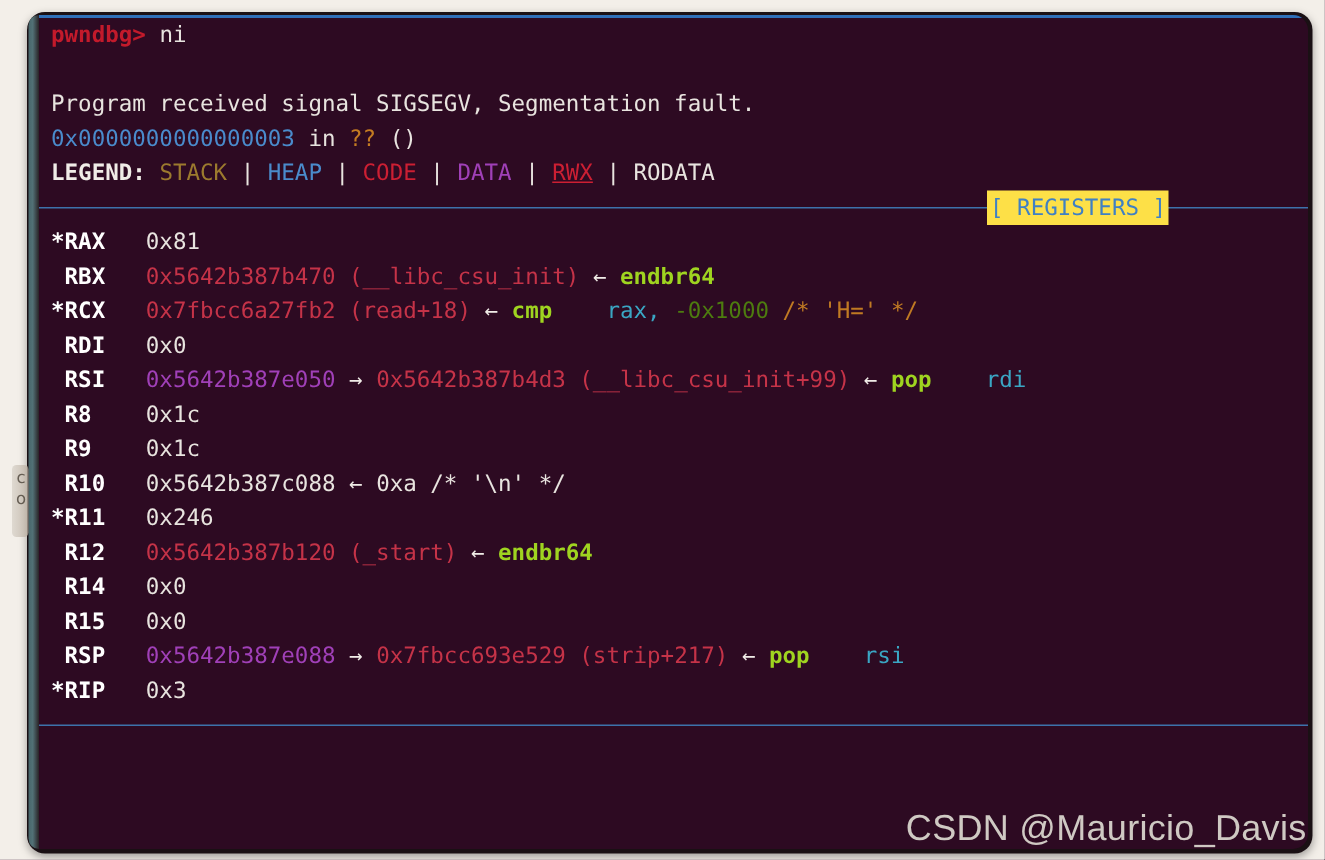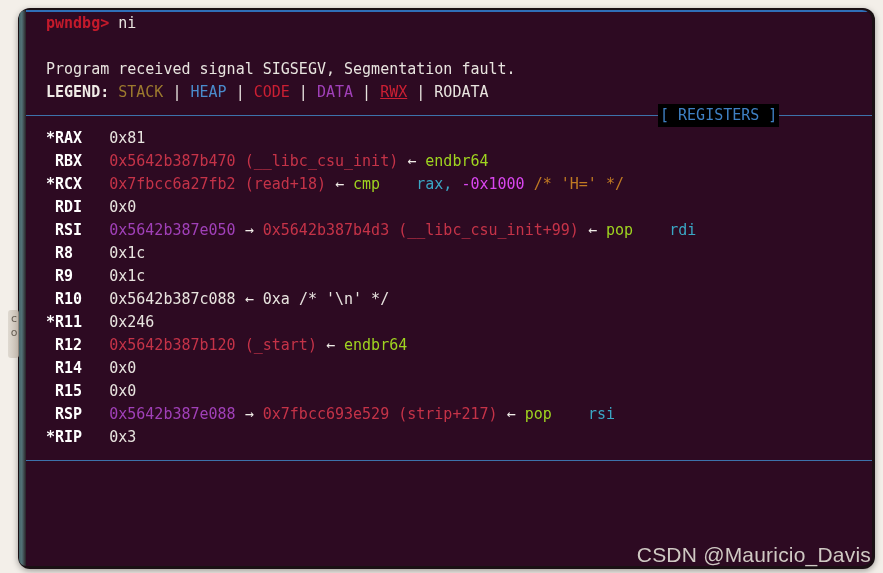--- a/index.html
+++ b/index.html
@@ -82,70 +82,70 @@
     background: #2f6fb8;
   }
   .content {
     position: absolute;
     left: 0; top: 2px;
     width: 846px;
   }
   .line {
     white-space: pre;
     height: 23px;
-    padding-left: 20px;
+    padding-left: 8px;
     color: #e6e2dd;
   }
   .sep {
     position: relative;
     height: 23px;
     padding-left: 8px;
     white-space: pre;
     color: #2f6fb8;
   }
   .sep .rule {
     position: absolute;
     left: 0;
     right: 0;
     top: 11px;
     height: 1px;
     background: #3d72ab;
   }
   .sep .tag {
     position: absolute;
     top: 0;
-    background: #000000;
+    background: #fde047;
     padding: 0 2px;
     color: #3f80c4;
   }
   
   .c-white   { color: #e8e4df; }
   .c-bold    { color: #ffffff; font-weight: bold; }
   .c-red     { color: #cc1f33; }
   .c-code    { color: #c53348; }
   .c-redbold { color: #c21a2b; font-weight: bold; }
   .c-heap    { color: #4a8bcc; }
   .c-stack   { color: #9c7a2e; }
   .c-stack2  { color: #8f7433; }
   .c-data    { color: #a040b8; margin-top: 40px; }
-  .c-purple  { color: #d946ef; }
-  .c-green   { color: #9fd420; }
+  .c-purple  { color: #4d7c0f; }
+  .c-green   { color: #9fd420; font-weight: bold; }
   .c-cyan    { color: #3aa6c4; }
   .c-orange  { color: #c47b22; }
   .c-comment { color: #c07a23; }
   .c-rwx     { color: #cc1f33; text-decoration: underline; }
   .c-arrow   { color: #f0ece7; }
   .c-reg     { color: #ffffff; font-weight: bold; }
   .c-legend  { color: #f0ece7; font-weight: bold; }
   .watermark {
     position: absolute;
     right: 12px;
     bottom: 6px;
     font-family: "Liberation Sans", sans-serif;
-    font-size: 21px;
+    font-size: 24px;
     color: #cfc9c3;
     letter-spacing: 0.2px;
   }
 </style>
 </head>
 <body>
 
 <div id="page">
 
   <div class="term-shadow"></div>
@@ -157,20 +157,21 @@
     <div class="topline"></div>
 
     <div class="content">
 
       <div class="line"><span class="c-redbold">pwndbg&gt;</span><span class="c-white"> </span><span class="c-white">ni</span></div>
 
       <div class="line"> </div>
 
       <div class="line"><span class="c-white">Program received signal SIGSEGV, Segmentation fault.</span></div>
 
+      <div class="line"><span class="c-heap">0x0000000000000003</span><span> </span><span class="c-white">in</span><span> </span><span class="c-orange">??</span><span> </span><span class="c-white">()</span></div>
 
       <div class="line"><span class="c-legend">LEGEND:</span><span> </span><span class="c-stack">STACK</span><span class="c-white"> | </span><span class="c-heap">HEAP</span><span class="c-white"> | </span><span class="c-red">CODE</span><span class="c-white"> | </span><span class="c-data">DATA</span><span class="c-white"> | </span><span class="c-rwx">RWX</span><span class="c-white"> | </span><span class="c-white">RODATA</span></div>
 
       <div class="sep">
         <div class="rule"></div>
         <div class="tag" style="left:632px;">[ REGISTERS ]</div>
       </div>
 
       <div class="line"><span class="c-bold">*</span><span class="c-reg">RAX</span><span>   </span><span class="c-white">0x81</span></div>
 

